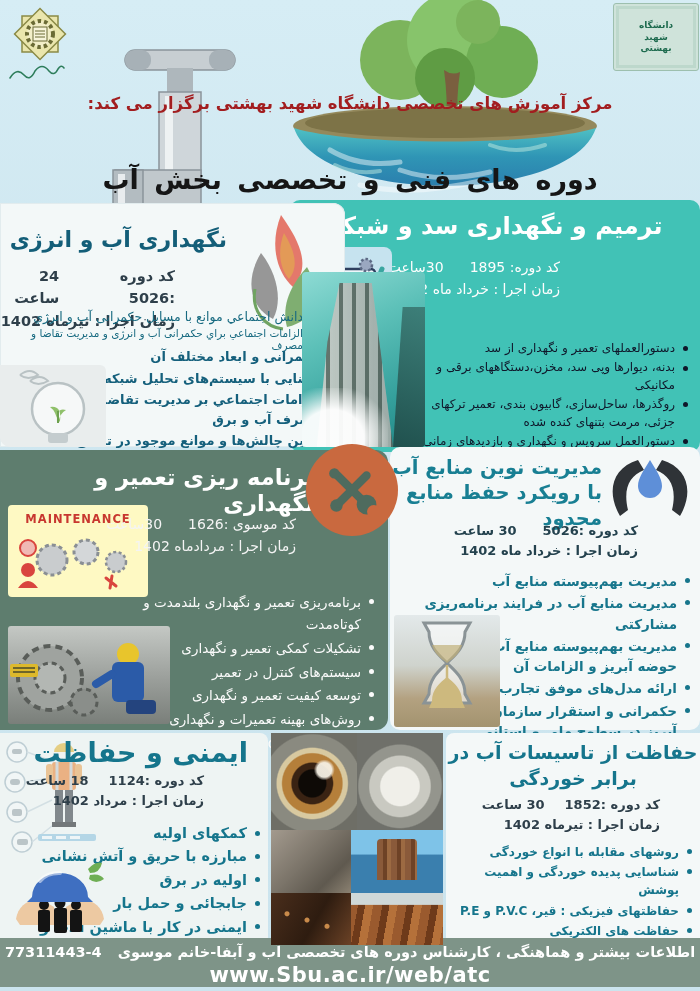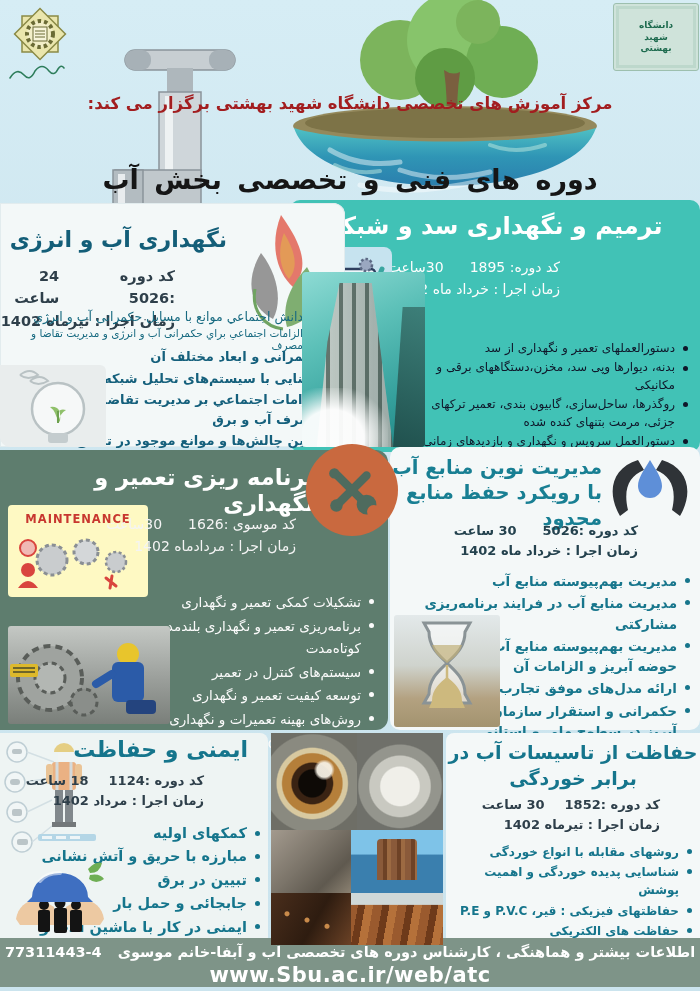--- a/index.html
+++ b/index.html
@@ -88,21 +88,21 @@
   .c3-meta{right:92px; top:64px; color:#f4f4f4; font-size:14px;}
   .c3-bullets{right:14px; top:142px; width:266px; color:#fbfbfb; font-size:13.5px; line-height:1.62;}
   .worker{position:absolute; left:8px; top:176px; width:162px; height:98px; border-radius:3px;
     background:linear-gradient(180deg,#c4c8c4 0%,#9a9e9a 55%,#7a7f7a 100%); overflow:hidden;}
   .orange-badge{left:306px; top:444px; width:92px; height:92px; border-radius:50%;
     background:#c9693f; z-index:6; display:flex; align-items:center; justify-content:center;}
   
   .card-safe{left:0; top:733px; width:268px; height:212px; background:#eef4f3;
     border-radius:0 8px 8px 0;}
   .ppe{position:absolute; left:2px; top:2px; width:100px; height:120px; opacity:.6;}
-  .c5-title{position:absolute; right:20px; top:4px; color:#15758c; font-size:22px; font-weight:bold;}
+  .c5-title{position:absolute; right:20px; top:4px; color:#15758c; font-size:27px; font-weight:bold;}
   .c5-meta{right:64px; top:38px; color:#2e3f4a; font-size:13px; font-weight:bold;}
   .c5-meta .code-line{gap:20px;}
   .c5-bullets{right:8px; top:90px; width:258px; color:#15758c;
     font-size:14.5px; font-weight:bold; line-height:1.48;}
   .helmet{position:absolute; left:10px; top:122px; width:100px; height:88px;}
   
   .collage{left:271px; top:733px; width:172px; height:212px; z-index:2;}
   .tile{position:absolute;}
   .t-pipe-corroded{left:0; top:0; width:86px; height:97px;
     background:
@@ -328,22 +328,22 @@
       </svg>
     </div>
     <div class="meta c3-meta">
       <div class="code-line">
         <span>کد موسوی :1626</span>
         <span>30ساعت</span>
       </div>
       <div>زمان اجرا : مردادماه 1402</div>
     </div>
     <ul class="bullets c3-bullets">
+        <li>برنامه‌ریزی تعمیر و نگهداری بلندمدت و کوتاه‌مدت</li>
         <li>تشکیلات کمکی تعمیر و نگهداری</li>
-        <li>برنامه‌ریزی تعمیر و نگهداری بلندمدت و کوتاه‌مدت</li>
         <li>سیستم‌های کنترل در تعمیر</li>
         <li>توسعه کیفیت تعمیر و نگهداری</li>
         <li>روش‌های بهینه تعمیرات و نگهداری</li>
         <li>Condition Monitoring</li>
       </ul>
     <div class="worker">
       <svg viewBox="0 0 162 98" width="162" height="98">
         <circle cx="42" cy="52" r="32" fill="#9fa39f" stroke="#595d59" stroke-width="4" stroke-dasharray="7 5"></circle>
         <circle cx="42" cy="52" r="15" fill="#b3b7b3" stroke="#595d59" stroke-width="3" stroke-dasharray="5 4"></circle>
         <circle cx="76" cy="76" r="13" fill="#8a8e8a" stroke="#595d59" stroke-width="3" stroke-dasharray="5 4"></circle>
@@ -402,21 +402,21 @@
     <div class="meta c5-meta">
       <div class="code-line">
         <span>کد دوره :1124</span>
         <span>18 ساعت</span>
       </div>
       <div>زمان اجرا : مرداد 1402</div>
     </div>
     <ul class="bullets c5-bullets">
         <li>کمکهای اولیه</li>
         <li>مبارزه با حریق و آتش نشانی</li>
-        <li>تبیین در برق</li>
+        <li>اولیه در برق</li>
         <li>جابجائی و حمل بار</li>
         <li>ایمنی در کار با ماشین آلات و دستگاههای مکانیکی</li>
       </ul>
     <svg class="helmet" viewBox="0 0 100 88">
       <path d="M6 64 C8 50 20 42 34 46 l10 6 v18 H10 z" fill="#edc9a2"></path>
       <path d="M94 64 C92 50 80 42 66 46 l-10 6 v18 H90 z" fill="#edc9a2"></path>
       <g fill="#141414">
         <circle cx="34" cy="50" r="5"></circle>
           <rect x="28" y="55" width="12" height="22" rx="2"></rect>
         <circle cx="50" cy="48" r="5.5"></circle>

